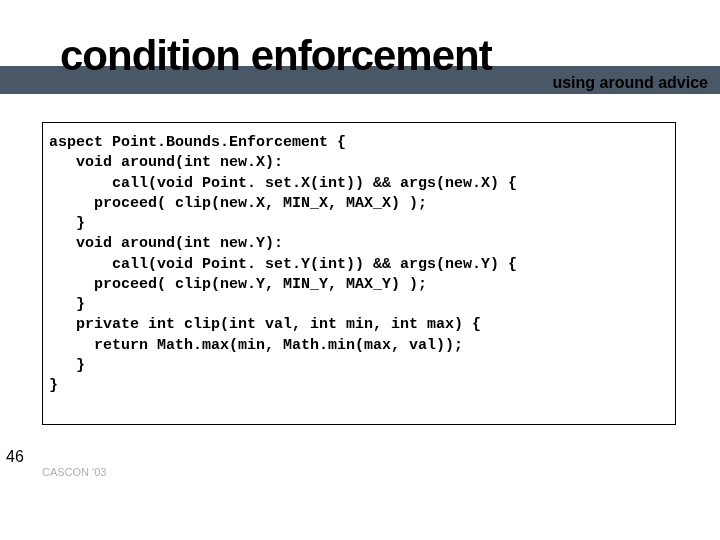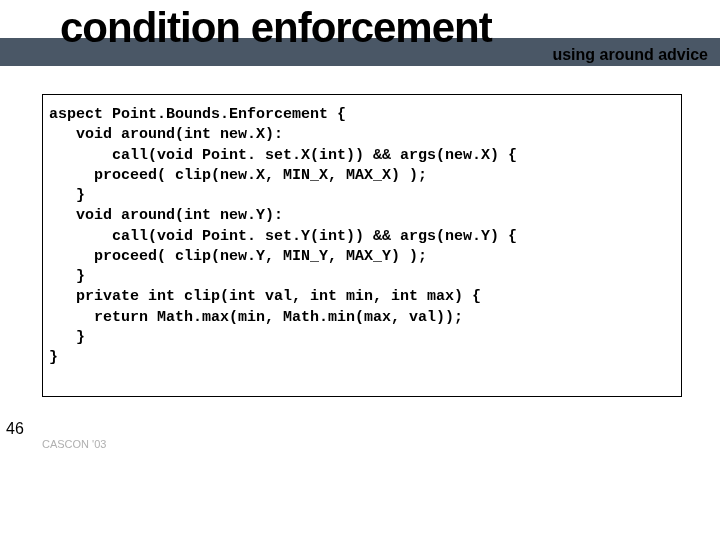--- a/index.html
+++ b/index.html
@@ -8,20 +8,21 @@
     width: 720px;
     height: 540px;
     background: #fff;
     font-family: Arial, Helvetica, sans-serif;
     overflow: hidden;
   }
   .slide {
     position: relative;
     width: 720px;
     height: 456px;
+    margin-top: 28px;
   }
   .header-bar {
     position: absolute;
     left: 0;
     top: 38px;
     width: 720px;
     height: 28px;
     background: #4a5766;
   }
   .title {
@@ -41,21 +42,21 @@
     font-weight: bold;
     color: #000;
     text-align: right;
   }
   .code-box {
     position: absolute;
     left: 42px;
     top: 94px;
     width: 618px;
     border: 1.5px solid #000;
-    padding: 10px 14px 28px 6px;
+    padding: 10px 8px 28px 6px;
     font-family: "Courier New", monospace;
     font-size: 15px;
     font-weight: bold;
     line-height: 1.35;
     white-space: pre;
   }
   .code-line {
     display: block;
   }
   .proceed {

